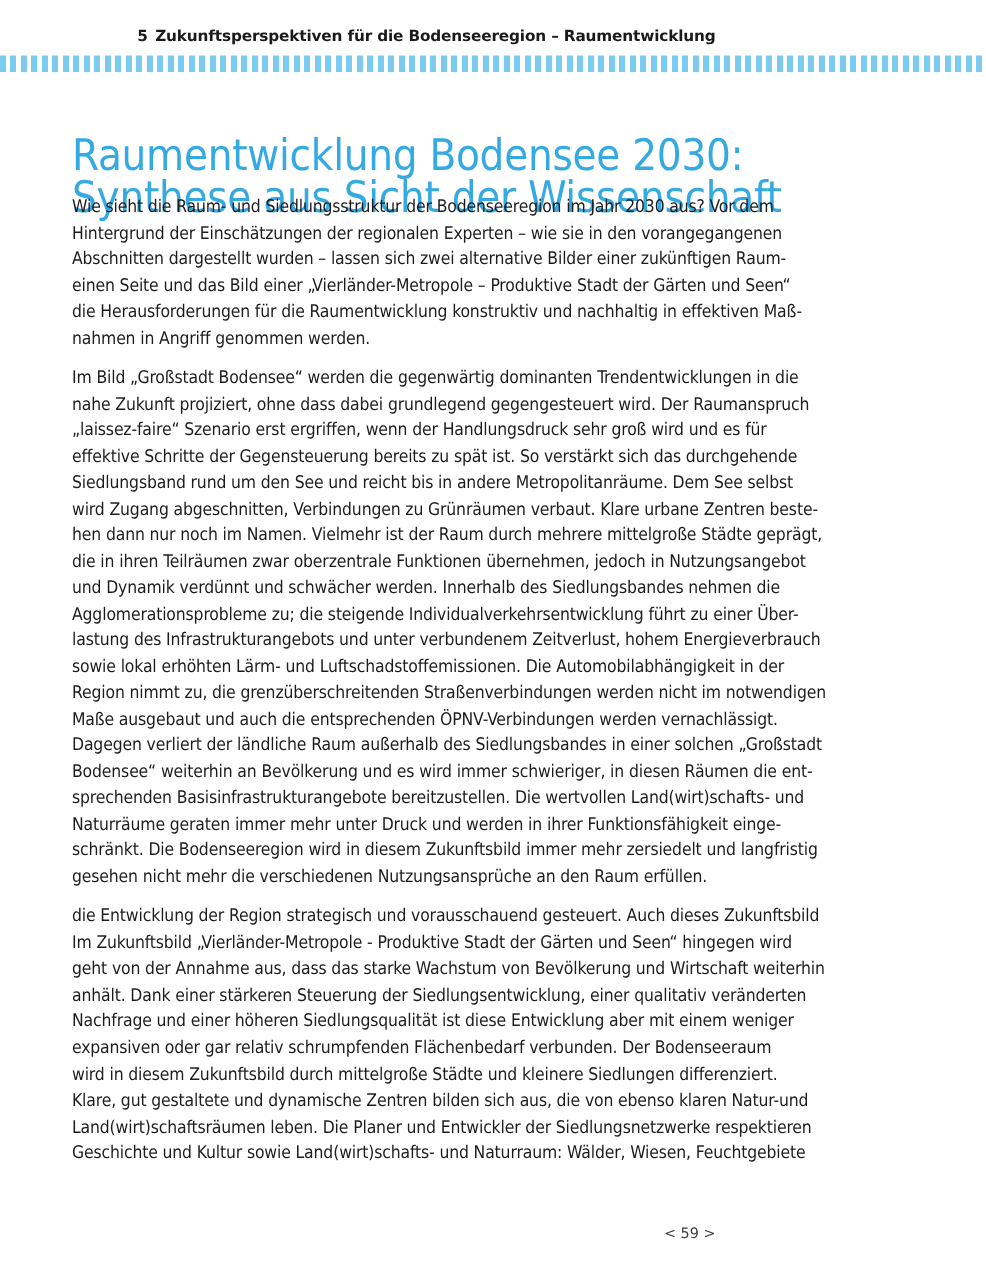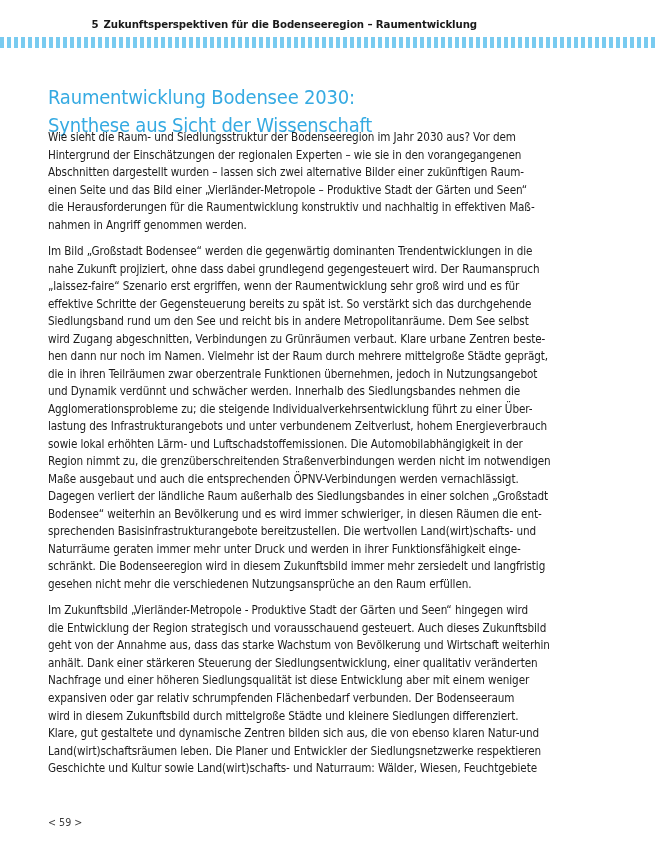--- a/index.html
+++ b/index.html
@@ -55,21 +55,21 @@
   }
 
   
   .doc-title {
     position: absolute;
     top: 71px;
     left: 48px;
     width: 570px;
     color: #35aae2;
     font-family: "DejaVu Sans Condensed", "DejaVu Sans", sans-serif;
-    font-size: 20px;
+    font-size: 29px;
     font-weight: normal;
     line-height: 27.5px;
     letter-spacing: -0.2px;
   }
   .doc-title .tline {
     display: block;
     white-space: nowrap;
   }
 
   
@@ -91,20 +91,21 @@
     display: block;
     white-space: nowrap;
   }
 
   
   .folio {
     position: absolute;
     left: 48px;
     right: 47px;
     top: 817px;
+    text-align: right;
     font-family: "DejaVu Sans", sans-serif;
     font-size: 9.6px;
     color: #3c3c3c;
     white-space: nowrap;
   }
   .folio .arrow {
     color: #3c3c3c;
   }
   .folio .pageno {
     margin: 0 3px;
@@ -133,43 +134,43 @@
       <span class="ln">Hintergrund der Einschätzungen der regionalen Experten – wie sie in den vorangegangenen</span>
       <span class="ln">Abschnitten dargestellt wurden – lassen sich zwei alternative Bilder einer zukünftigen Raum-</span>
       <span class="ln">einen Seite und das Bild einer „Vierländer-Metropole – Produktive Stadt der Gärten und Seen“</span>
       <span class="ln">die Herausforderungen für die Raumentwicklung konstruktiv und nachhaltig in effektiven Maß-</span>
       <span class="ln">nahmen in Angriff genommen werden.</span>
     </p>
 
     <p class="para">
       <span class="ln">Im Bild „Großstadt Bodensee“ werden die gegenwärtig dominanten Trendentwicklungen in die</span>
       <span class="ln">nahe Zukunft projiziert, ohne dass dabei grundlegend gegengesteuert wird. Der Raumanspruch</span>
-      <span class="ln">„laissez-faire“ Szenario erst ergriffen, wenn der Raumentwicklung sehr groß wird und es für</span>
+      <span class="ln">„laissez-faire“ Szenario erst ergriffen, wenn der Handlungsdruck sehr groß wird und es für</span>
       <span class="ln">effektive Schritte der Gegensteuerung bereits zu spät ist. So verstärkt sich das durchgehende</span>
       <span class="ln">Siedlungsband rund um den See und reicht bis in andere Metropolitanräume. Dem See selbst</span>
       <span class="ln">wird Zugang abgeschnitten, Verbindungen zu Grünräumen verbaut. Klare urbane Zentren beste-</span>
       <span class="ln">hen dann nur noch im Namen. Vielmehr ist der Raum durch mehrere mittelgroße Städte geprägt,</span>
       <span class="ln">die in ihren Teilräumen zwar oberzentrale Funktionen übernehmen, jedoch in Nutzungsangebot</span>
       <span class="ln">und Dynamik verdünnt und schwächer werden. Innerhalb des Siedlungsbandes nehmen die</span>
       <span class="ln">Agglomerationsprobleme zu; die steigende Individualverkehrsentwicklung führt zu einer Über-</span>
       <span class="ln">lastung des Infrastrukturangebots und unter verbundenem Zeitverlust, hohem Energieverbrauch</span>
       <span class="ln">sowie lokal erhöhten Lärm- und Luftschadstoffemissionen. Die Automobilabhängigkeit in der</span>
       <span class="ln">Region nimmt zu, die grenzüberschreitenden Straßenverbindungen werden nicht im notwendigen</span>
       <span class="ln">Maße ausgebaut und auch die entsprechenden ÖPNV-Verbindungen werden vernachlässigt.</span>
       <span class="ln">Dagegen verliert der ländliche Raum außerhalb des Siedlungsbandes in einer solchen „Großstadt</span>
       <span class="ln">Bodensee“ weiterhin an Bevölkerung und es wird immer schwieriger, in diesen Räumen die ent-</span>
       <span class="ln">sprechenden Basisinfrastrukturangebote bereitzustellen. Die wertvollen Land(wirt)schafts- und</span>
       <span class="ln">Naturräume geraten immer mehr unter Druck und werden in ihrer Funktionsfähigkeit einge-</span>
       <span class="ln">schränkt. Die Bodenseeregion wird in diesem Zukunftsbild immer mehr zersiedelt und langfristig</span>
       <span class="ln">gesehen nicht mehr die verschiedenen Nutzungsansprüche an den Raum erfüllen.</span>
     </p>
 
     <p class="para">
+      <span class="ln">die Entwicklung der Region strategisch und vorausschauend gesteuert. Auch dieses Zukunftsbild</span>
       <span class="ln">Im Zukunftsbild „Vierländer-Metropole - Produktive Stadt der Gärten und Seen“ hingegen wird</span>
-      <span class="ln">die Entwicklung der Region strategisch und vorausschauend gesteuert. Auch dieses Zukunftsbild</span>
       <span class="ln">geht von der Annahme aus, dass das starke Wachstum von Bevölkerung und Wirtschaft weiterhin</span>
       <span class="ln">anhält. Dank einer stärkeren Steuerung der Siedlungsentwicklung, einer qualitativ veränderten</span>
       <span class="ln">Nachfrage und einer höheren Siedlungsqualität ist diese Entwicklung aber mit einem weniger</span>
       <span class="ln">expansiven oder gar relativ schrumpfenden Flächenbedarf verbunden. Der Bodenseeraum</span>
       <span class="ln">wird in diesem Zukunftsbild durch mittelgroße Städte und kleinere Siedlungen differenziert.</span>
       <span class="ln">Klare, gut gestaltete und dynamische Zentren bilden sich aus, die von ebenso klaren Natur-und</span>
       <span class="ln">Land(wirt)schaftsräumen leben. Die Planer und Entwickler der Siedlungsnetzwerke respektieren</span>
       <span class="ln">Geschichte und Kultur sowie Land(wirt)schafts- und Naturraum: Wälder, Wiesen, Feuchtgebiete</span>
     </p>
 

